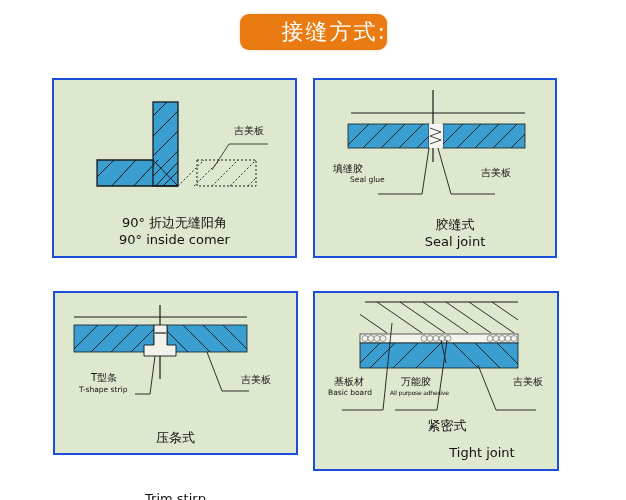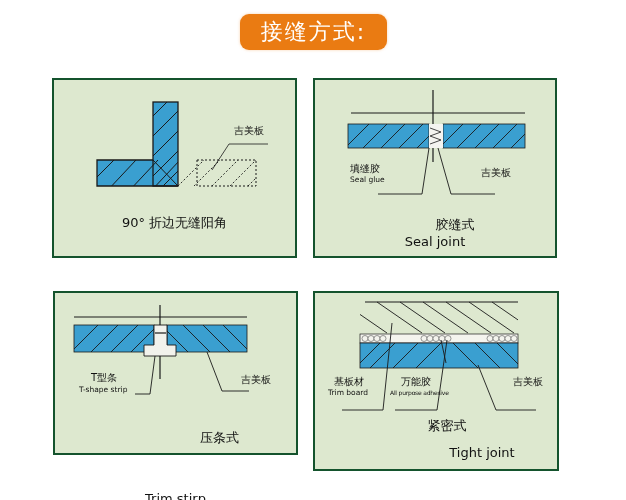--- a/index.html
+++ b/index.html
@@ -3,25 +3,25 @@
 <meta charset="utf-8">
 <style>
   html, body { margin:0; padding:0; }
   body {
     width:626px; height:500px; background:#ffffff; position:relative; overflow:hidden;
     font-family:"DejaVu Sans", "Liberation Sans", sans-serif;
   }
   .title-badge {
     position:absolute; left:240px; top:14px; width:147px; height:36px;
     background:#ea7b12; border-radius:9px;
-    color:#ffffff; font-size:22px; line-height:36px; text-align:center; letter-spacing:2px;
+    color:#ffffff; font-size:22px; line-height:36px; text-align:right; letter-spacing:2px;
     box-shadow:0 0 3px rgba(234,123,18,0.35);
   }
   .panel {
-    position:absolute; background:#dde8cf; border:2px solid #14532d;
+    position:absolute; background:#dde8cf; border:2px solid #1d4ed8;
     box-sizing:border-box;
   }
   #p1 { left:52px; top:78px; width:245px; height:180px; }
   #p2 { left:313px; top:78px; width:244px; height:180px; }
   #p3 { left:53px; top:291px; width:245px; height:164px; }
   #p4 { left:313px; top:291px; width:246px; height:180px; }
   .panel svg { position:absolute; left:0; top:0; }
   .cap-zh { position:absolute; left:0; width:100%; text-align:center; font-size:13px; color:#111; }
   .cap-en { position:absolute; left:0; width:100%; text-align:center; font-size:13px; color:#111; }
   .lbl { position:absolute; font-size:10px; color:#111; white-space:nowrap; }
@@ -69,20 +69,21 @@
       <line x1="124" y1="106" x2="150" y2="80"></line>
         <line x1="140" y1="106" x2="166" y2="80"></line>
       <line x1="158" y1="106" x2="184" y2="80"></line>
         <line x1="176" y1="106" x2="202" y2="80"></line>
       <line x1="194" y1="106" x2="220" y2="80"></line>
     </g>
     <polyline points="158,90 175,64 214,64" fill="none" stroke="#1a1a1a" stroke-width="0.8"></polyline>
   </svg>
   <div class="lbl" style="left:180px;top:44px;">吉美板</div>
   <div class="cap-zh" style="top:134px;">90°  折边无缝阳角</div>
+  <div class="cap-en" style="top:152px;">90°  inside comer</div>
 </div>
 
 <div class="panel" id="p2">
   <svg width="244" height="180">
     <defs>
       <clipPath id="c2l">
           <rect x="33" y="44" width="81" height="24"></rect>
         </clipPath>
       <clipPath id="c2r">
           <rect x="128" y="44" width="82" height="24"></rect>
@@ -106,25 +107,25 @@
         <line x1="178" y1="68" x2="202" y2="44"></line>
       <line x1="196" y1="68" x2="220" y2="44"></line>
     </g>
     <rect x="33" y="44" width="81" height="24" fill="none" stroke="#1a1a1a" stroke-width="0.8"></rect>
     <rect x="128" y="44" width="82" height="24" fill="none" stroke="#1a1a1a" stroke-width="0.8"></rect>
     <rect x="114" y="44" width="14" height="24" fill="#f4f4f0"></rect>
     <path d="M115,48 L126,52 L115,56 L126,60 L115,64" fill="none" stroke="#333" stroke-width="0.9"></path>
     <polyline points="63,114 107,114 114,68" fill="none" stroke="#1a1a1a" stroke-width="0.9"></polyline>
     <polyline points="123,68 136,114 180,114" fill="none" stroke="#1a1a1a" stroke-width="0.9"></polyline>
   </svg>
-  <div class="lbl" style="left:35px;top:82px;">填缝胶</div>
+  <div class="lbl" style="left:18px;top:82px;">填缝胶</div>
   <div class="lbl-sm" style="left:35px;top:95px;">Seal glue</div>
   <div class="lbl" style="left:166px;top:86px;">吉美板</div>
   <div class="cap-zh" style="top:136px;padding-left:20px;">胶缝式</div>
-  <div class="cap-en" style="top:154px;">Seal joint</div>
+  <div class="cap-en" style="top:154px;margin-left:20px;">Seal joint</div>
 </div>
 
 <div class="panel" id="p3">
   <svg width="245" height="180">
     <defs>
       <clipPath id="c3l">
           <rect x="19" y="32" width="80" height="27"></rect>
         </clipPath>
       <clipPath id="c3r">
           <rect x="112" y="32" width="80" height="27"></rect>
@@ -149,21 +150,21 @@
     <rect x="19" y="32" width="80" height="27" fill="none" stroke="#1a1a1a" stroke-width="0.8"></rect>
     <rect x="112" y="32" width="80" height="27" fill="none" stroke="#1a1a1a" stroke-width="0.8"></rect>
     <path d="M99,32 L112,32 L112,52 L121,52 L121,63 L89,63 L89,52 L99,52 Z" fill="#f2f2ec" stroke="#1a1a1a" stroke-width="0.9"></path>
     <line x1="100" y1="40" x2="111" y2="40" stroke="#1a1a1a" stroke-width="1.2"></line>
     <polyline points="100,63 95,101 80,101" fill="none" stroke="#1a1a1a" stroke-width="0.9"></polyline>
     <polyline points="152,59 167,98 194,98" fill="none" stroke="#1a1a1a" stroke-width="0.9"></polyline>
   </svg>
   <div class="lbl" style="left:36px;top:78px;">T型条</div>
   <div class="lbl-sm" style="left:24px;top:92px;">T-shape strip</div>
   <div class="lbl" style="left:186px;top:80px;">吉美板</div>
-  <div class="cap-zh" style="top:136px;padding-left:44px;">压条式</div>
+  <div class="cap-zh" style="top:136px;">压条式</div>
   <div class="cap-en" style="top:154px;margin-top:44px;">Trim stirp</div>
 </div>
 
 <div class="panel" id="p4">
   <svg width="246" height="180">
     <defs>
       <clipPath id="c4t">
           <rect x="45" y="8" width="158" height="34"></rect>
         </clipPath>
       <clipPath id="c4b">
@@ -207,19 +208,19 @@
         <line x1="160" y1="50" x2="185" y2="75"></line>
       <line x1="182" y1="50" x2="207" y2="75"></line>
     </g>
     <rect x="45" y="50" width="158" height="25" fill="none" stroke="#1a1a1a" stroke-width="0.8"></rect>
     <polyline points="77,30 68,117 27,117" fill="none" stroke="#1a1a1a" stroke-width="0.9"></polyline>
     <polyline points="132,47 122,117 80,117" fill="none" stroke="#1a1a1a" stroke-width="0.9"></polyline>
     <line x1="126" y1="47" x2="131" y2="70" stroke="#1a1a1a" stroke-width="0.9"></line>
     <polyline points="163,72 181,117 221,117" fill="none" stroke="#1a1a1a" stroke-width="0.9"></polyline>
   </svg>
   <div class="lbl" style="left:19px;top:82px;">基板材</div>
-  <div class="lbl-sm" style="left:13px;top:95px;">Trim board</div>
+  <div class="lbl-sm" style="left:13px;top:95px;">Basic board</div>
   <div class="lbl" style="left:86px;top:82px;">万能胶</div>
   <div class="lbl-xs" style="left:75px;top:96px;">All purpose adhesive</div>
   <div class="lbl" style="left:198px;top:82px;">吉美板</div>
   <div class="cap-zh" style="top:124px;padding-left:11px;">紧密式</div>
   <div class="cap-en" style="top:152px;padding-left:46px;">Tight joint</div>
 </div>
 
 </body></html>

